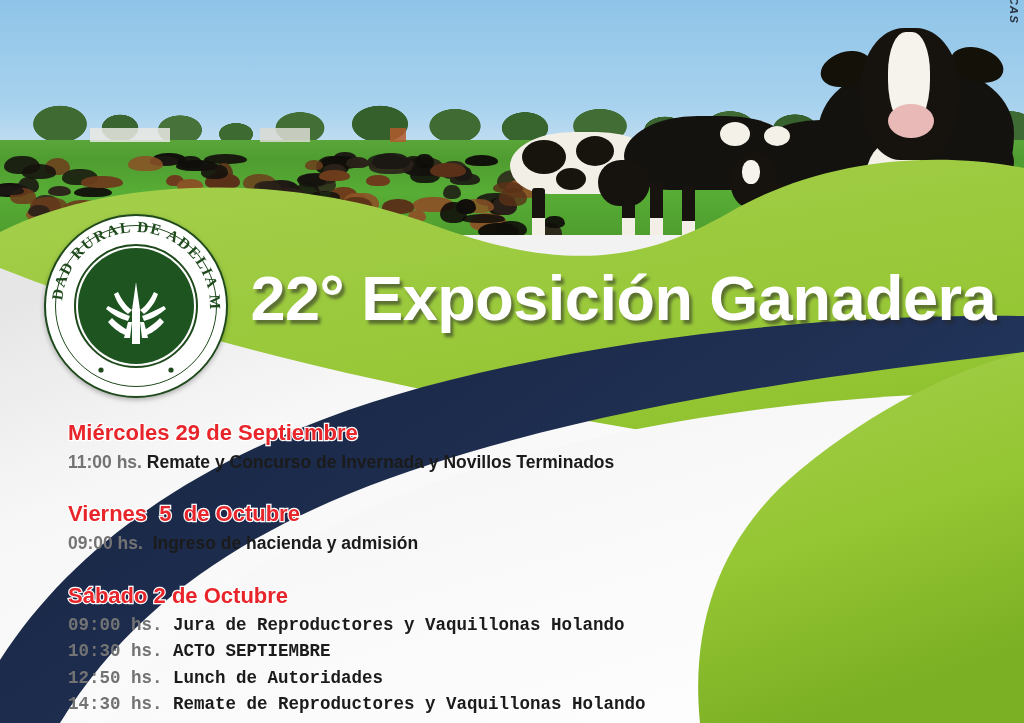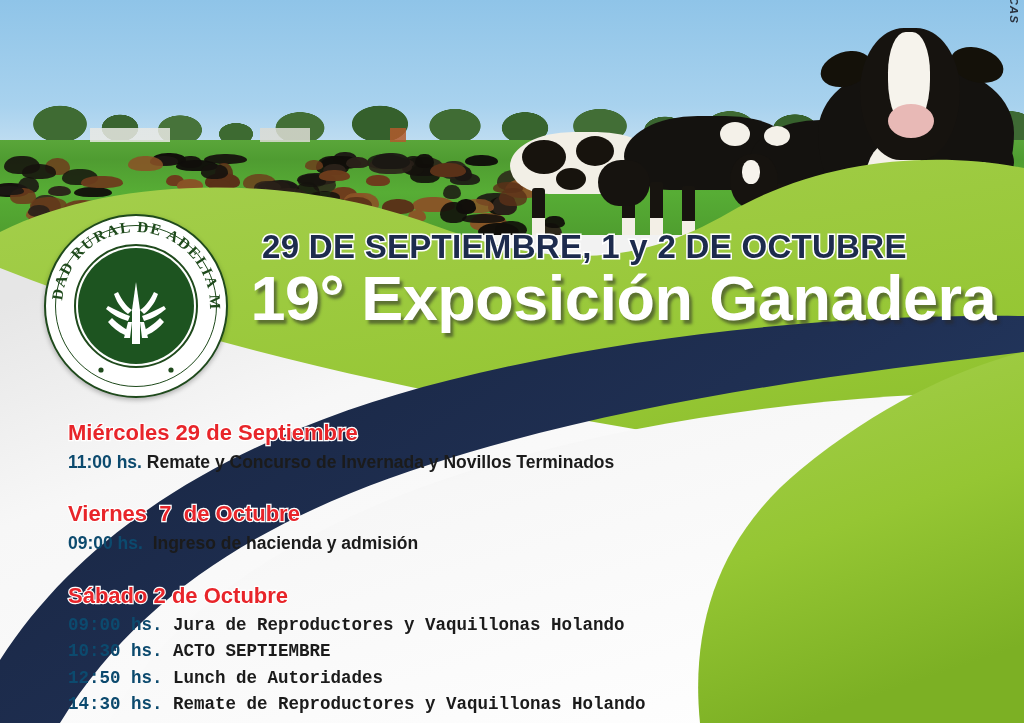--- a/index.html
+++ b/index.html
@@ -89,21 +89,21 @@
   .schedule{position:absolute;left:68px;top:420px;width:620px;}
   .day{
     color:#e8252a;font-weight:bold;font-size:22px;
     -webkit-text-stroke:2.4px #ffffff;paint-order:stroke fill;
     margin:0 0 4px 0;white-space:pre;
   }
   .evt{
     font-size:17.5px;font-weight:bold;color:#1b1b1b;margin:0 0 2px 0;
     white-space:pre;line-height:1.45;
   }
-  .evt .t{color:#0c4a6e;}
+  .evt .t{color:#737373;}
   .grp{margin-bottom:26px;}
   .grp:last-child{margin-bottom:12px;}
   .grp.sat .evt{margin-bottom:1px;font-family:Liberation Mono, monospace;}
 
   
   .seal{position:absolute;left:44px;top:214px;width:184px;height:184px;}
   .seal .disc{
     position:absolute;inset:0;border-radius:50%;
     background:#ffffff;border:2px solid #1f4a1c;
     box-shadow:0 2px 5px rgba(0,0,0,.28);
@@ -345,24 +345,23 @@
     <path d="M1024,352 C860,372 660,396 470,452 C300,502 150,576 60,723
              L0,723 L0,660 C90,520 250,430 450,380 C640,332 850,314 1024,316 Z" fill="url(#gNavy)"></path>
 
     <path d="M1024,392 C850,392 640,416 460,474 C300,526 168,608 108,723
              L1024,723 Z" fill="url(#gWhiteBody)"></path>
 
     <path d="M1024,352 C960,368 880,404 800,470 C720,536 690,624 700,723
              L1024,723 Z" fill="url(#gGreen)"></path>
   </svg>
 
-  <div class="datebar">29 DE SEPTIEMBRE, 1 y 2 DE OCTUBRE</div>
 
   <div class="title">
-    <span class="l1">19° Exposición Ganadera</span>
+    <span class="l1">22° Exposición Ganadera</span>
   </div>
 
   <div class="seal">
     <div class="disc"></div>
     <div class="ring2"></div>
     <div class="ring3"></div>
     <div class="tree">
       <svg viewBox="0 0 116 116" style="position:absolute;left:0;top:0;width:116px;height:116px;">
         <g fill="#ffffff">
           <path d="M58,34 L54,62 L62,62 Z"></path>
@@ -392,21 +391,21 @@
   </div>
 
   <div class="credit">EDISON IDEAS FRESCAS</div>
 
   <div class="schedule" id="schedule">
       <div class="grp">
         <div class="day">Miércoles 29 de Septiembre</div>
         <div class="evt"><span class="t">11:00 hs.</span><span> Remate y Concurso de Invernada y Novillos Terminados</span></div>
       </div>
       <div class="grp">
-        <div class="day">Viernes  7  de Octubre</div>
+        <div class="day">Viernes  5  de Octubre</div>
         <div class="evt"><span class="t">09:00 hs.</span><span>  Ingreso de hacienda y admisión</span></div>
       </div>
       <div class="grp sat">
         <div class="day">Sábado 2 de Octubre</div>
         <div class="evt"><span class="t">09:00 hs.</span><span> Jura de Reproductores y Vaquillonas Holando</span></div>
         <div class="evt"><span class="t">10:30 hs.</span><span> ACTO SEPTIEMBRE</span></div>
         <div class="evt"><span class="t">12:50 hs.</span><span> Lunch de Autoridades</span></div>
         <div class="evt"><span class="t">14:30 hs.</span><span> Remate de Reproductores y Vaquillonas Holando</span></div>
       </div>
     </div>

